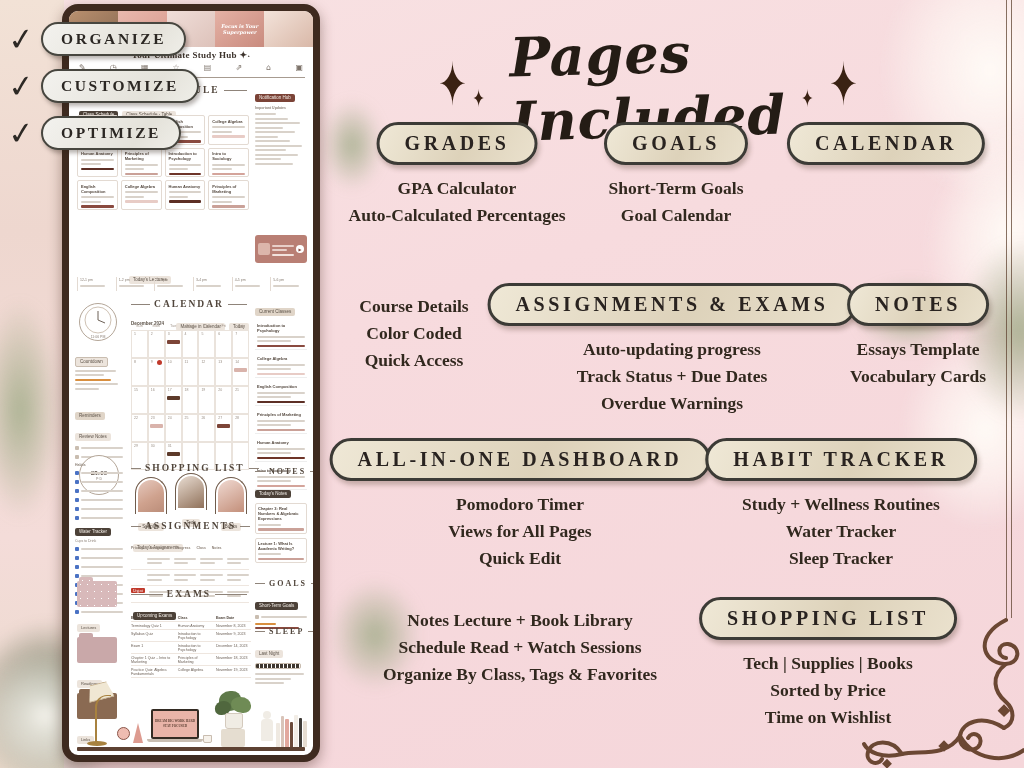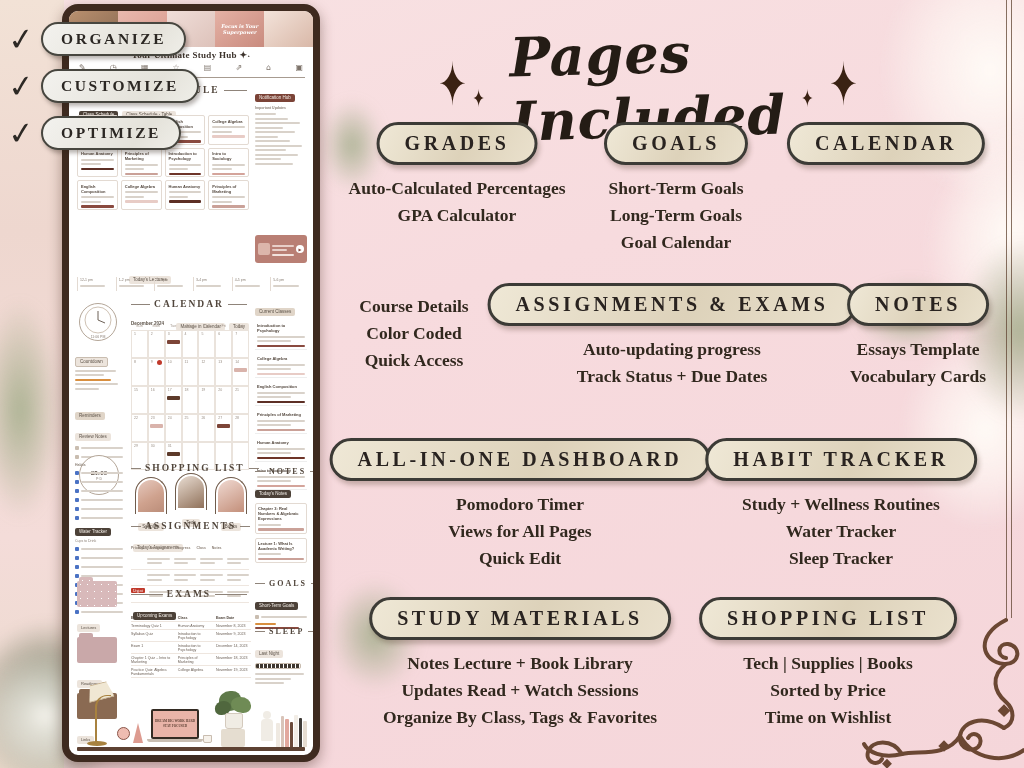--- a/index.html
+++ b/index.html
@@ -119,47 +119,47 @@
   <span class="sp sp-big">✦</span>
   <span class="sp sp-sm" style="left:-10px">✦</span>
   <span class="script">Pages Included</span>
   <span class="sp sp-sm">✦</span>
   <span class="sp sp-big">✦</span>
 </div>
 
 <div class="section" style="left:457px;top:122px">
   <div class="pill">GRADES</div>
   <div class="features">
+    <div>GPA Calculator</div>
     <div>Auto-Calculated Percentages</div>
-    <div>GPA Calculator</div>
   </div>
 </div>
 <div class="section" style="left:676px;top:122px">
   <div class="pill">GOALS</div>
   <div class="features">
     <div>Short-Term Goals</div>
-    <div>Long-Term Goals</div>
     <div>Goal Calendar</div>
   </div>
 </div>
 <div class="section" style="left:886px;top:122px">
   <div class="pill">CALENDAR</div>
 </div>
 <div class="section" style="left:414px;top:283px">
   <div class="features">
     <div>Course Details</div>
     <div>Color Coded</div>
     <div>Quick Access</div>
   </div>
 </div>
 <div class="section" style="left:672px;top:283px">
   <div class="pill">ASSIGNMENTS &amp; EXAMS</div>
   <div class="features">
     <div>Auto-updating progress</div>
     <div>Track Status + Due Dates</div>
+    <div>Overdue Warnings</div>
   </div>
 </div>
 <div class="section" style="left:918px;top:283px">
   <div class="pill">NOTES</div>
   <div class="features">
     <div>Essays Template</div>
     <div>Vocabulary Cards</div>
   </div>
 </div>
 <div class="section" style="left:520px;top:438px">
@@ -172,24 +172,23 @@
 </div>
 <div class="section" style="left:841px;top:438px">
   <div class="pill">HABIT TRACKER</div>
   <div class="features">
     <div>Study + Wellness Routines</div>
     <div>Water Tracker</div>
     <div>Sleep Tracker</div>
   </div>
 </div>
 <div class="section" style="left:520px;top:597px">
-  <div class="pill">STUDY MATERIALS</div>
   <div class="features">
     <div>Notes Lecture + Book Library</div>
-    <div>Updates Read + Watch Sessions</div>
+    <div>Schedule Read + Watch Sessions</div>
     <div>Organize By Class, Tags &amp; Favorites</div>
   </div>
 </div>
 <div class="section" style="left:828px;top:597px">
   <div class="pill">SHOPPING LIST</div>
   <div class="features">
     <div>Tech | Supplies | Books</div>
     <div>Sorted by Price</div>
     <div>Time on Wishlist</div>
   </div>

